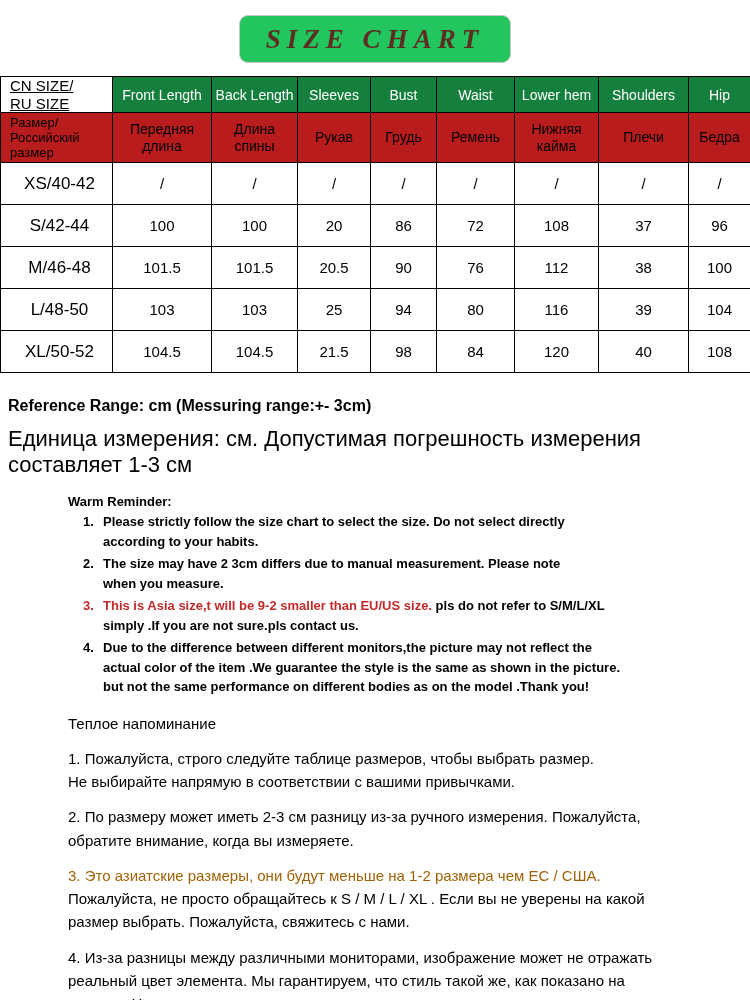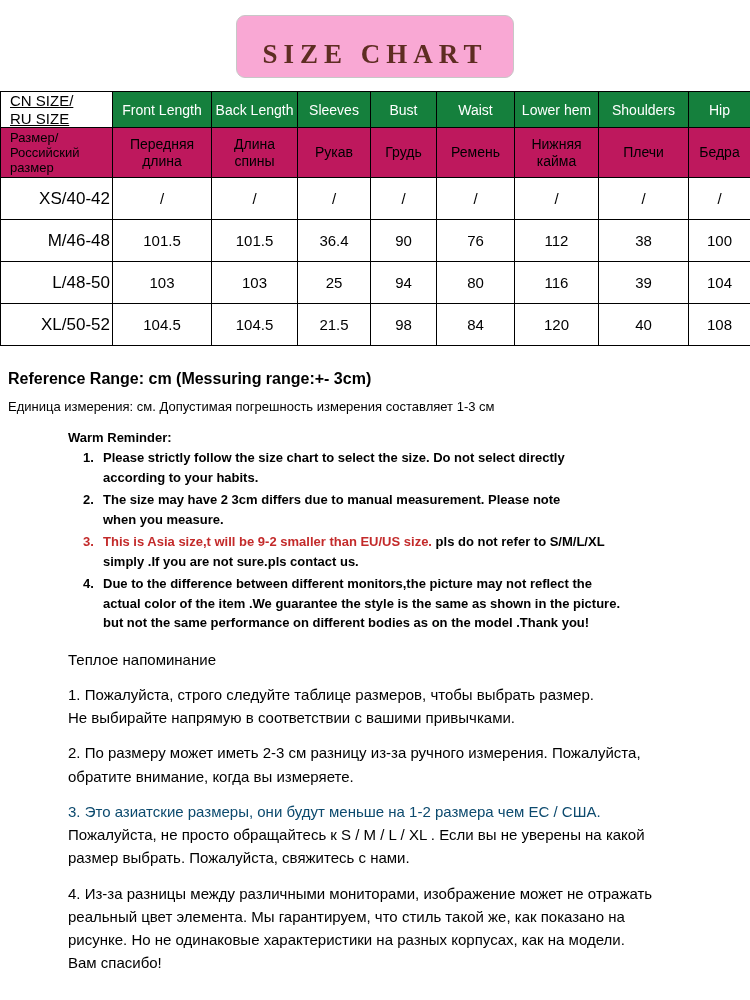--- a/index.html
+++ b/index.html
@@ -2,53 +2,53 @@
 <html><head>
 <meta charset="utf-8">
 <style>
   html,body { margin:0; padding:0; }
   body {
     width:750px; min-height:1000px; background:#ffffff; color:#000;
     font-family:"Liberation Sans","DejaVu Sans",sans-serif;
   }
   
   .title-wrap { text-align:center; padding-top:15px; }
-  .title-box { display:inline-block; border:1px solid #c7c7c7; border-radius:9px; padding:23px 26px 7px; background:#f9a8d4; }
+  .title-box { display:inline-block; border:1px solid #c7c7c7; border-radius:9px; padding:8px 26px 7px; background:#22c55e;font-style:italic; }
   .title-text {
     font-family:"Liberation Serif","DejaVu Serif",serif;
     font-size:27px; font-weight:bold; letter-spacing:6px; color:#5e2d22;
   }
   
   table.size-table { width:750px; border-collapse:collapse; table-layout:fixed; margin-top:13px; }
   table.size-table td {
     border:1px solid #000; text-align:center; vertical-align:middle;
     padding:0 2px; box-sizing:border-box; overflow:hidden;
   }
   .pre { white-space:pre-line; }
   tr.hdr-en td { background:#15803d; color:#fff; font-size:14px; height:36px; }
   tr.hdr-en td.first { background:#fff; color:#000; text-align:left; padding-left:9px; font-size:15px; line-height:1.15;text-decoration:underline; }
-  tr.hdr-ru td { background:#be185d; color:#000; font-size:14px; height:50px; line-height:1.2; }
+  tr.hdr-ru td { background:#b91c1c; color:#000; font-size:14px; height:50px; line-height:1.2; }
   tr.hdr-ru td.first { font-size:13px; text-align:left; padding-left:9px; line-height:1.18; }
   tr.data td { height:42px; font-size:15px; background:#fff; }
-  tr.data td.size { font-size:17px; text-align:right; padding-left:8px; }
+  tr.data td.size { font-size:17px; text-align:center; padding-left:8px; }
   
   .ref-en { margin:24px 8px 0 8px; font-size:16px; font-weight:bold; }
-  .ref-ru { margin:11px 8px 0 8px; font-size:13px; }
+  .ref-ru { margin:11px 8px 0 8px; font-size:22px; }
   
   .warm-en { margin:16px 40px 0 68px; }
   .wr-title-en { font-size:13px; font-weight:bold; }
   .en-item { display:flex; font-size:13px; font-weight:600; line-height:1.5; padding-left:15px; margin-top:3px; }
   .en-item .num { flex:none; width:20px; }
   .en-item .body { flex:1; white-space:pre-line; }
   .red { color:#c32a2a; }
   
   .warm-ru { margin:15px 28px 0 68px; font-size:15px; line-height:1.55; }
   .wr-title-ru { margin-bottom:2px;margin-top:13px; }
   .ru-item { margin-top:12px; }
-  .ru-red-line { display:block; color:#0c4a6e; white-space:pre-line; }
+  .ru-red-line { display:block; color:#a16207; white-space:pre-line; }
   .ru-text { white-space:pre-line; }
 </style>
 </head>
 <body>
 
 <div class="title-wrap">
   <div class="title-box">
     <span class="title-text">SIZE CHART</span>
   </div>
 </div>
@@ -99,24 +99,35 @@
     <td>/</td>
     <td>/</td>
     <td>/</td>
     <td>/</td>
     <td>/</td>
     <td>/</td>
     <td>/</td>
     <td>/</td>
   </tr>
   <tr class="data">
+    <td class="size">S/42-44</td>
+    <td>100</td>
+    <td>100</td>
+    <td>20</td>
+    <td>86</td>
+    <td>72</td>
+    <td>108</td>
+    <td>37</td>
+    <td>96</td>
+  </tr>
+  <tr class="data">
     <td class="size">M/46-48</td>
     <td>101.5</td>
     <td>101.5</td>
-    <td>36.4</td>
+    <td>20.5</td>
     <td>90</td>
     <td>76</td>
     <td>112</td>
     <td>38</td>
     <td>100</td>
   </tr>
   <tr class="data">
     <td class="size">L/48-50</td>
     <td>103</td>
     <td>103</td>

